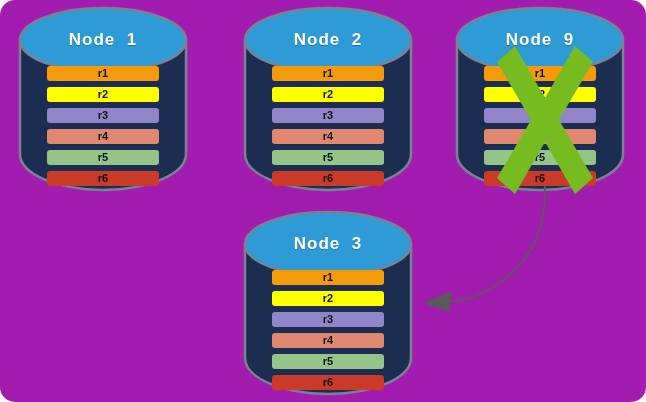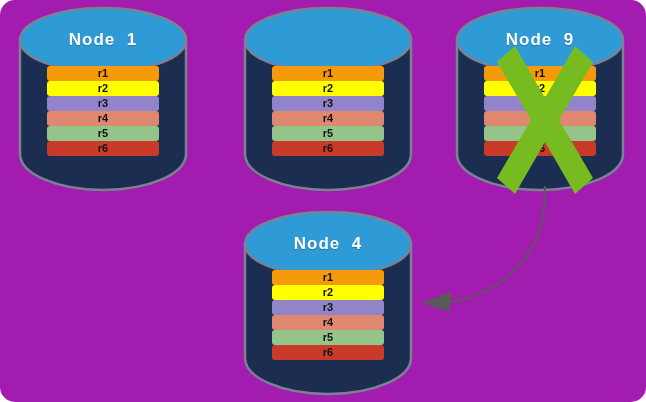--- a/index.html
+++ b/index.html
@@ -39,21 +39,21 @@
     text-shadow: 0 1px 1px rgba(0,0,0,.25);
     pointer-events: none;
   }
   .rows {
     position: absolute;
     left: 0;
     width: 100%;
     display: flex;
     flex-direction: column;
     align-items: center;
-    gap: 0;
+    gap: 6px;
   }
   .row {
     position: relative;
     width: 112px;
     height: 15px;
     border-radius: 3px;
     display: flex;
     align-items: center;
     justify-content: center;
     box-sizing: border-box;
@@ -113,20 +113,21 @@
         <span class="row-label" style="color: rgb(17, 17, 17);">r6</span>
       </div>
     </div>
   </div>
 
   <div class="node" style="left:243px; top:4px; width:170px; height:186px;">
     <svg class="node-svg" width="170" height="186" viewBox="0 0 170 186">
       <path d="M2,36 L2,150 A83,36 0 0 0 168,150 L168,36 Z" fill="#1B2D51" stroke="#7A8294" stroke-width="2.5"></path>
       <ellipse cx="85" cy="36" rx="83" ry="32" fill="#2E9BD6" stroke="#7A8294" stroke-width="2.5"></ellipse>
     </svg>
+    <div class="node-title" style="top: 26px; color: rgb(255, 255, 255);">Node  2</div>
     <div class="rows" style="top:62px;">
       <div class="row" style="background: rgb(245, 155, 11);">
         <span class="row-label" style="color: rgb(17, 17, 17);">r1</span>
       </div>
       <div class="row" style="background: rgb(255, 255, 0);">
         <span class="row-label" style="color: rgb(17, 17, 17);">r2</span>
       </div>
       <div class="row" style="background: rgb(145, 132, 200);">
         <span class="row-label" style="color: rgb(17, 17, 17);">r3</span>
       </div>
@@ -174,21 +175,21 @@
         <polygon points="18,0 48,52 78,0 96,16 62,74 96,132 78,148 48,96 18,148 0,132 34,74 0,16"></polygon>
       </g>
     </svg>
   </div>
 
   <div class="node" style="left:243px; top:208px; width:170px; height:186px;">
     <svg class="node-svg" width="170" height="186" viewBox="0 0 170 186">
       <path d="M2,36 L2,150 A83,36 0 0 0 168,150 L168,36 Z" fill="#1B2D51" stroke="#7A8294" stroke-width="2.5"></path>
       <ellipse cx="85" cy="36" rx="83" ry="32" fill="#2E9BD6" stroke="#7A8294" stroke-width="2.5"></ellipse>
     </svg>
-    <div class="node-title" style="top: 26px; color: rgb(255, 255, 255);">Node  4</div>
+    <div class="node-title" style="top: 26px; color: rgb(255, 255, 255);">Node  3</div>
     <div class="rows" style="top:62px;">
       <div class="row" style="background: rgb(245, 155, 11);">
         <span class="row-label" style="color: rgb(17, 17, 17);">r1</span>
       </div>
       <div class="row" style="background: rgb(255, 255, 0);">
         <span class="row-label" style="color: rgb(17, 17, 17);">r2</span>
       </div>
       <div class="row" style="background: rgb(145, 132, 200);">
         <span class="row-label" style="color: rgb(17, 17, 17);">r3</span>
       </div>

